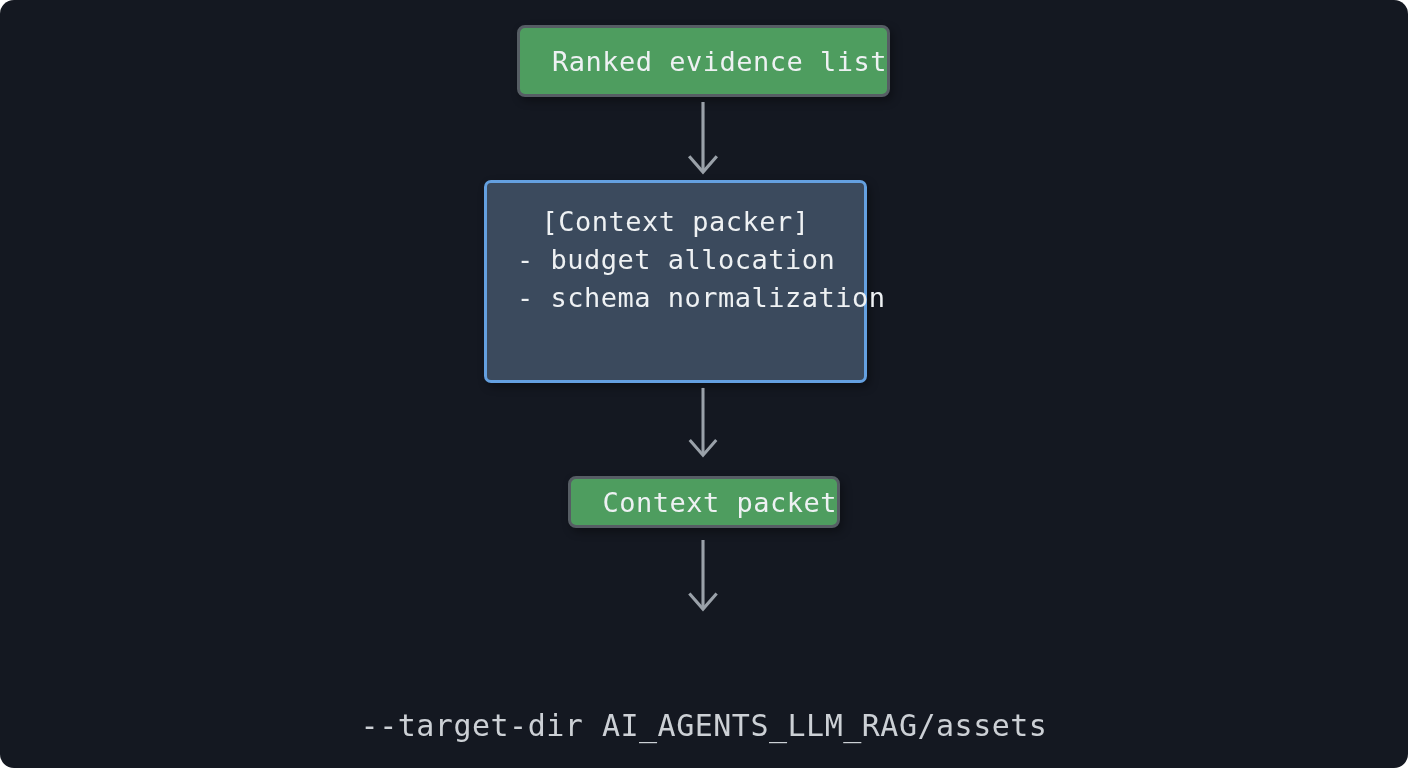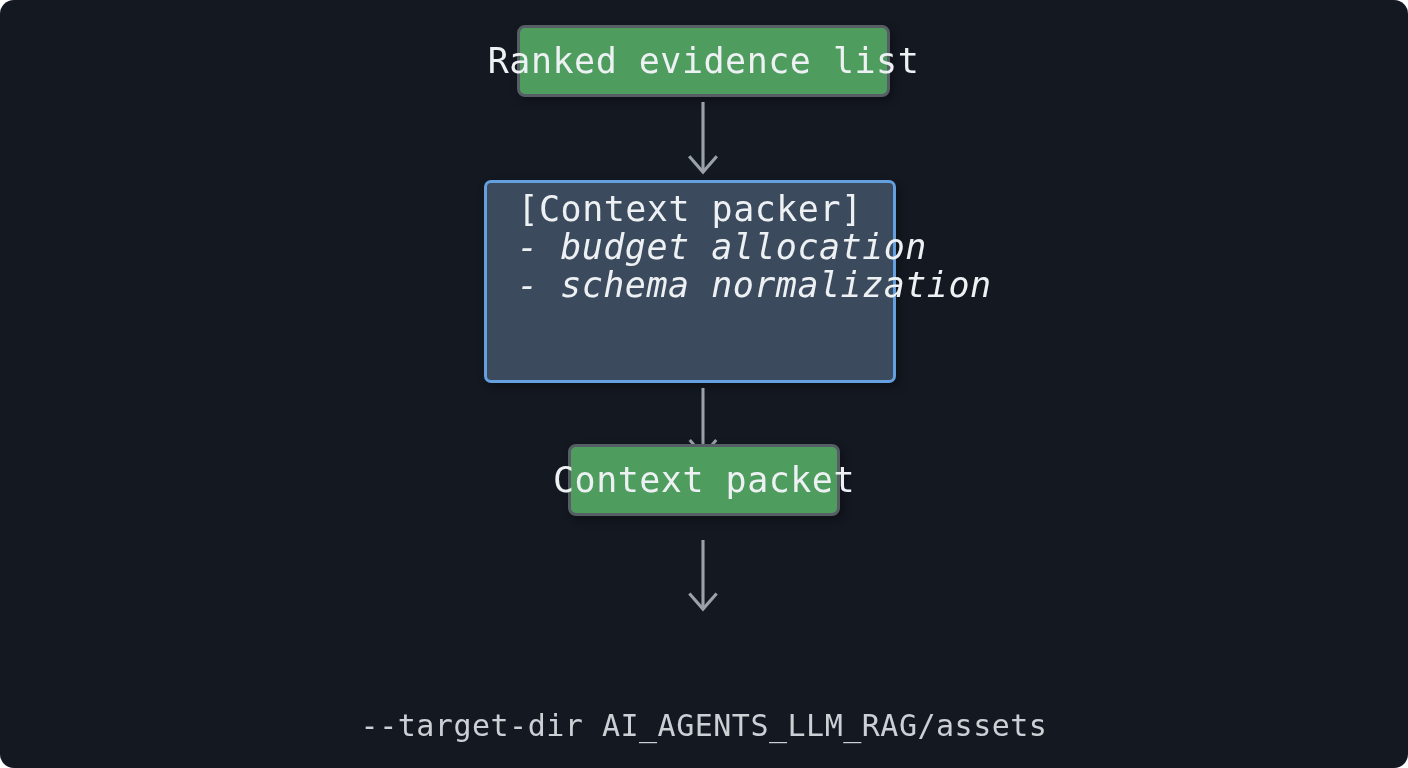--- a/index.html
+++ b/index.html
@@ -22,55 +22,54 @@
     inset: 0;
     background: var(--surface-bg, #141821);
     border-radius: 14px;
     overflow: hidden;
   }
   .node {
     position: absolute;
     box-sizing: border-box;
     display: flex;
     align-items: center;
-    justify-content: center;
+    justify-content: flex-end;
     color: var(--text, #eef1f3);
-    font-size: 35px;
+    font-size: 27px;
     letter-spacing: 0.5px;
     white-space: nowrap;
   }
   .node.green {
     background: var(--green-fill, #4e9d5f);
     border: 3px solid var(--green-border, #565d64);
     border-radius: 8px;
     box-shadow: 3px 4px 8px rgba(0,0,0,0.35);
   }
   .node.blue {
     background: var(--blue-fill, #3b4a5d);
     border: 3px solid var(--blue-border, #64a0e0);
     border-radius: 7px;
     box-shadow: 3px 4px 8px rgba(0,0,0,0.35);
   }
   .node-ranked { left: 517px; top: 25px; width: 373px; height: 72px; }
   .node-packer {
-    left: 484px; top: 180px; width: 412px; height: 203px;
+    left: 484px; top: 180px; width: 383px; height: 203px;
     display: block;
-    padding-top: 7px;
+    padding-top: 20px;
   }
   .node-packer .node-title {
     text-align: center;
     line-height: 38px;
   }
   .node-packer .node-line {
     text-align: left;
     padding-left: 30px;
     line-height: 38px;
-    font-style: italic;
   }
-  .node-packet { left: 568px; top: 444px; width: 272px; height: 72px; }
+  .node-packet { left: 568px; top: 476px; width: 272px; height: 52px; }
   .node-contract { left: 482px; top: 615px; width: 446px; height: 75px; }
   .arrow {
     position: absolute;
     left: 683px;
     width: 40px;
     color: var(--arrow, #99a0a8);
   }
   .arrow-1 { top: 101px; height: 75px; }
   .arrow-2 { top: 387px; height: 72px; }
   .arrow-3 { top: 539px; height: 74px; }

